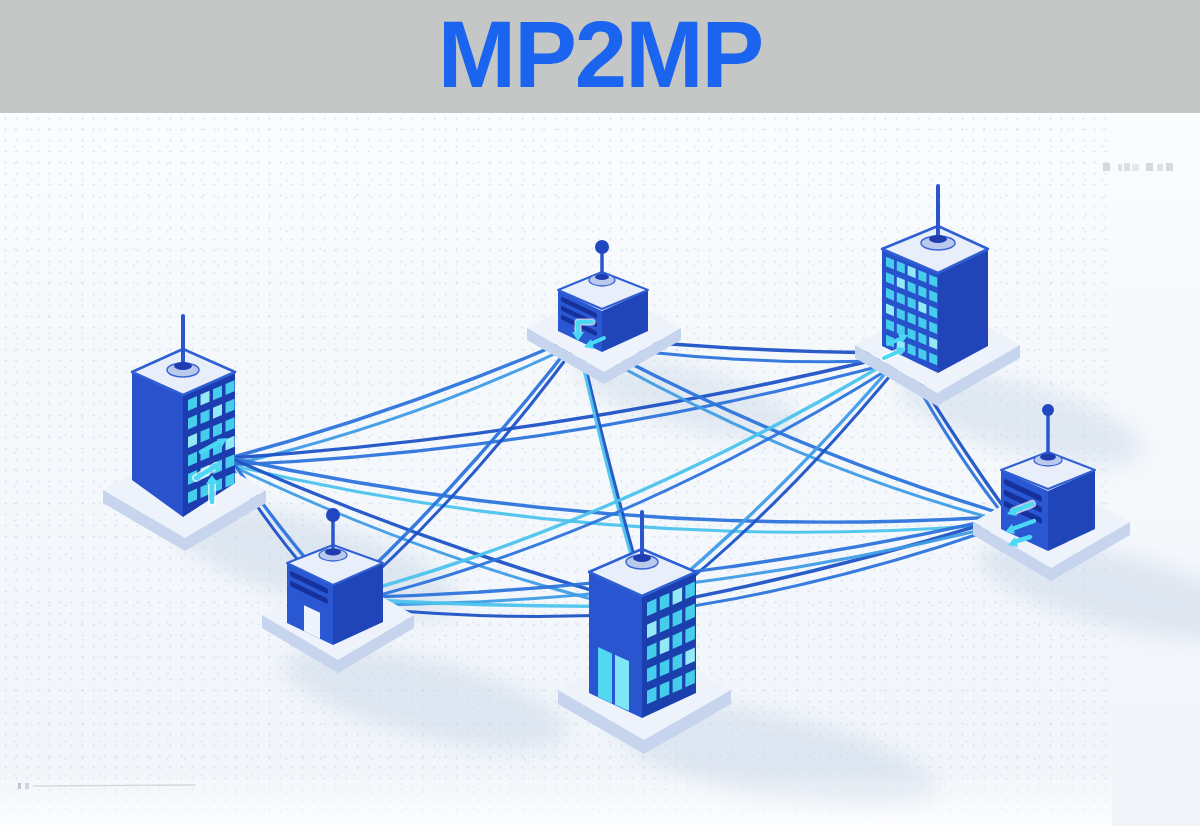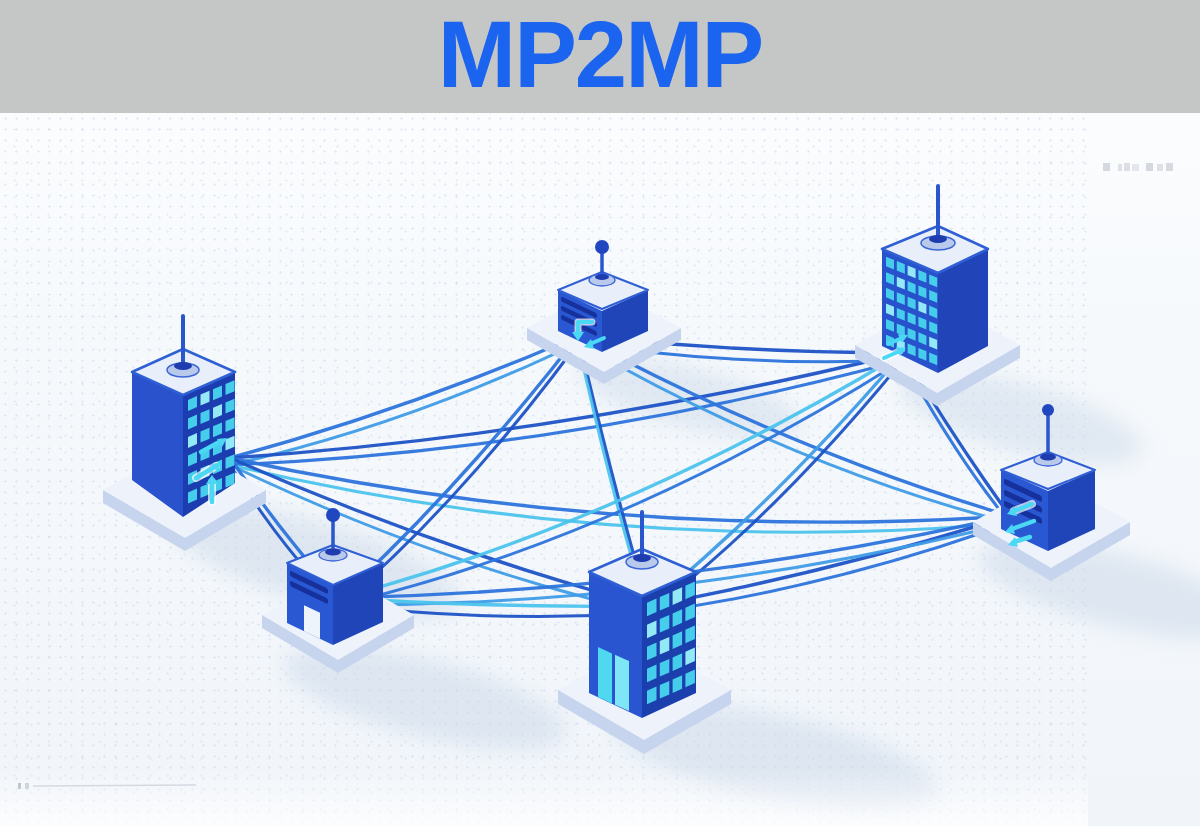--- a/index.html
+++ b/index.html
@@ -1,21 +1,21 @@
 <!DOCTYPE html>
 <html><head>
 <meta charset="utf-8">
 <style>
   html,body{margin:0;padding:0;}
   body{
     width:1200px;height:826px;overflow:hidden;position:relative;
     font-family:"Liberation Sans","DejaVu Sans",sans-serif;
     background:linear-gradient(180deg,#fdfeff 0%,#f6f9fc 40%,#f1f5fa 100%);
   }
-  .stage{position:absolute;inset:0;width:1088px;height:826px;}
+  .stage{position:absolute;inset:0;width:1088px;height:826px;padding-left:24px;}
   .texture{
     position:absolute;left:0;top:113px;right:0;bottom:0;
     background-image:radial-gradient(circle,rgba(170,195,225,.28) 1px,transparent 1.4px),
                      radial-gradient(circle,rgba(150,185,220,.18) 1px,transparent 1.3px);
     background-size:11px 11px,17px 17px;
     background-position:0 0,6px 8px;
     pointer-events:none;
   }
   .header{
     position:absolute;left:0;top:0;width:1200px;height:113px;

